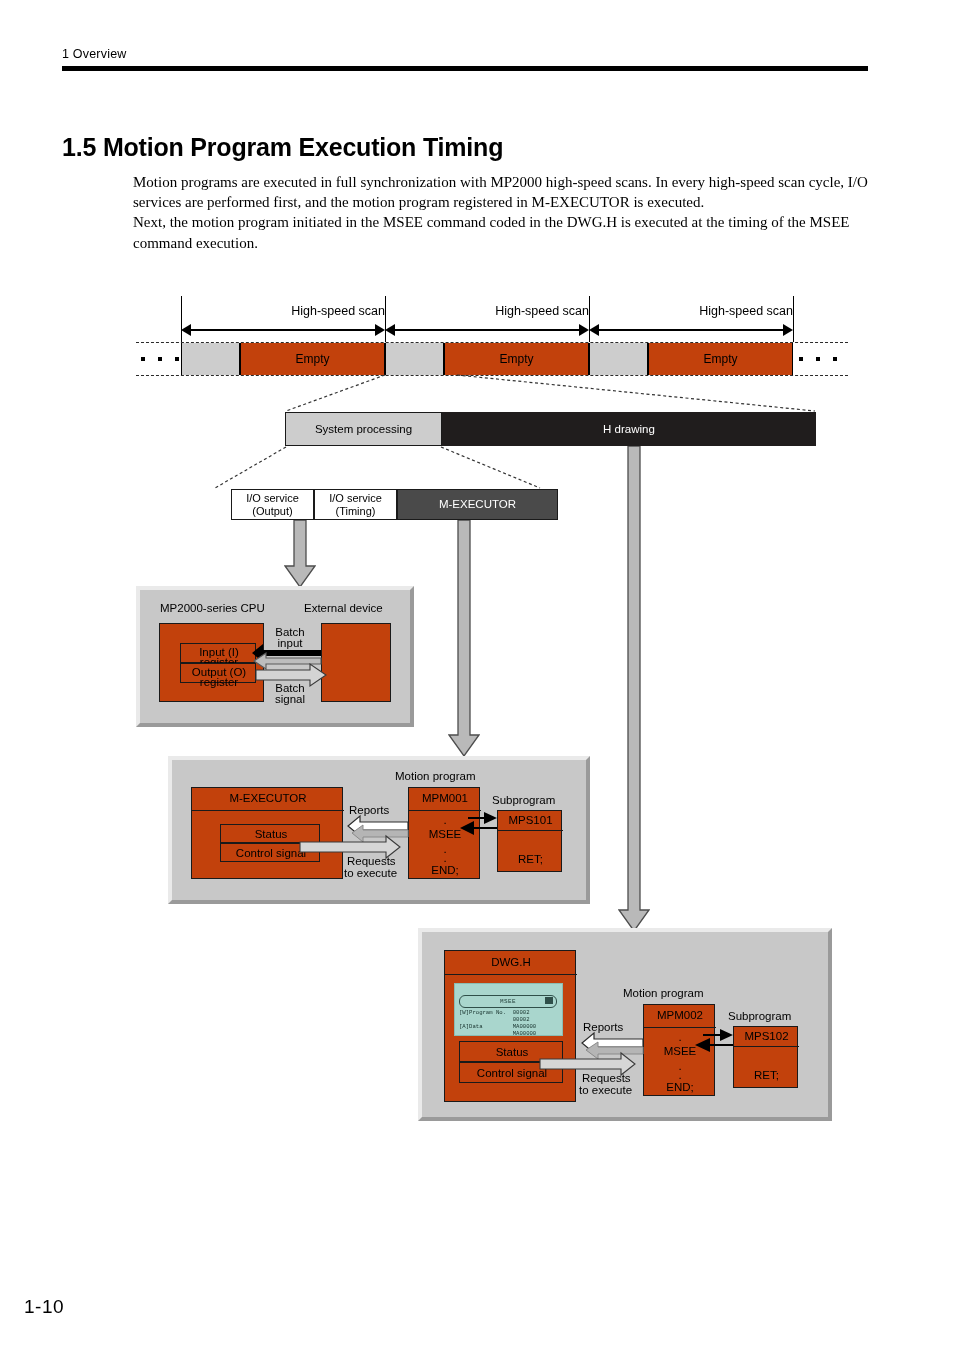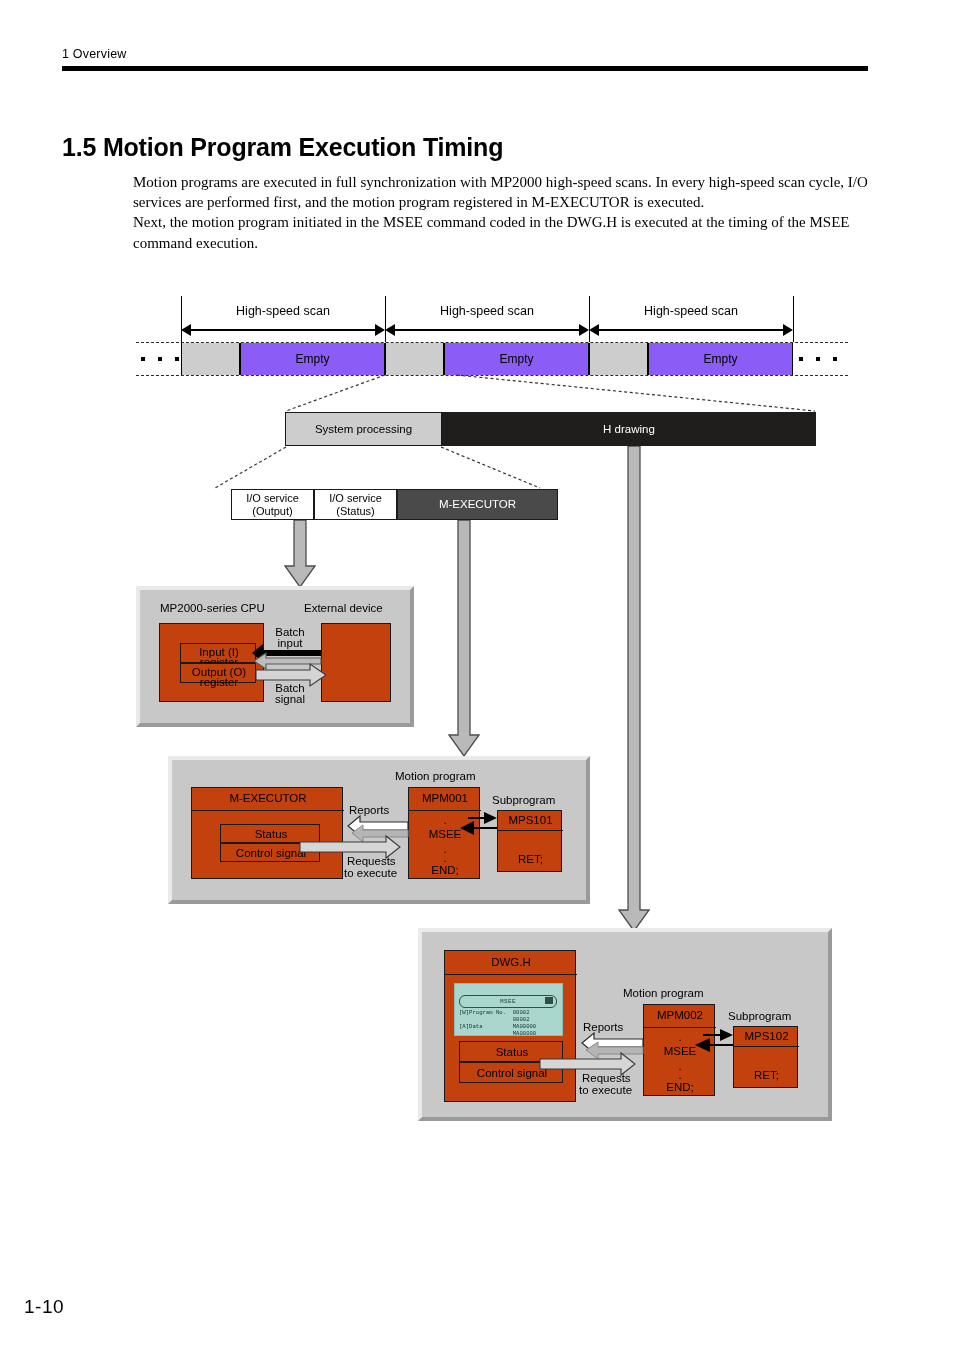--- a/index.html
+++ b/index.html
@@ -19,28 +19,28 @@
 
   
   #timeline{left:136px;top:296px;width:712px;height:78px;}
   .tl-tick{position:absolute;top:0;width:1.4px;height:46px;background:#000;}
   .tl-arrowrow{position:absolute;height:12px;}
   .tl-arrowline{position:absolute;left:8px;right:8px;top:5px;height:1.6px;background:#000;}
   .tl-ah{position:absolute;top:0;width:0;height:0;border-top:6px solid transparent;
          border-bottom:6px solid transparent;}
   .tl-ah.l{left:0;border-right:10px solid #000;}
   .tl-ah.r{right:0;border-left:10px solid #000;}
-  .tl-caption{position:absolute;top:-20px;width:100%;text-align:center;font-size:12.5px;}
+  .tl-caption{position:absolute;top:-20px;width:100%;text-align:right;font-size:12.5px;}
   #tl-band{position:absolute;left:0;top:46px;width:712px;height:32px;
            border-top:1.4px dashed #2a2a2a;border-bottom:1.4px dashed #2a2a2a;}
   .tl-cell{position:absolute;top:0;height:32px;box-sizing:border-box;
            border-left:1.4px solid #000;border-right:1.4px solid #000;
            display:flex;align-items:center;justify-content:center;font-size:12px;}
   .tl-cell.busy{background:#cdcdcd;}
-  .tl-cell.empty{background:#8b5cf6;}
+  .tl-cell.empty{background:#c2410c;}
   .tl-dots{position:absolute;top:0;height:32px;display:flex;align-items:center;gap:13px;}
   .tl-dots i{width:4px;height:4px;background:#000;display:block;}
 
   
   .fan{position:absolute;overflow:visible;}
   .fan line{stroke:#333;stroke-width:1.2;stroke-dasharray:3 2.6;}
 
   
   #scanbar{left:285px;top:412px;width:531px;height:34px;display:flex;}
   #scanbar .seg{display:flex;align-items:center;justify-content:center;font-size:11.5px;
@@ -158,21 +158,21 @@
   <div class="seg hdraw">H drawing</div>
 </div>
 
 <div class="abs" id="iobar">
   <div class="seg io">
     <span>I/O service</span>
     <span>(Output)</span>
   </div>
   <div class="seg io">
     <span>I/O service</span>
-    <span>(Status)</span>
+    <span>(Timing)</span>
   </div>
   <div class="seg mex">M-EXECUTOR</div>
 </div>
 
 <div class="fatarrow" style="left:284px;top:520px">
   <svg width="32" height="68">
       <polygon points="10,0 22,0 22,46 31,46 16,67 1,46 10,46" fill="#b9b9b9" stroke="#4d4d4d" stroke-width="1.3"></polygon>
     </svg>
 </div>
 

